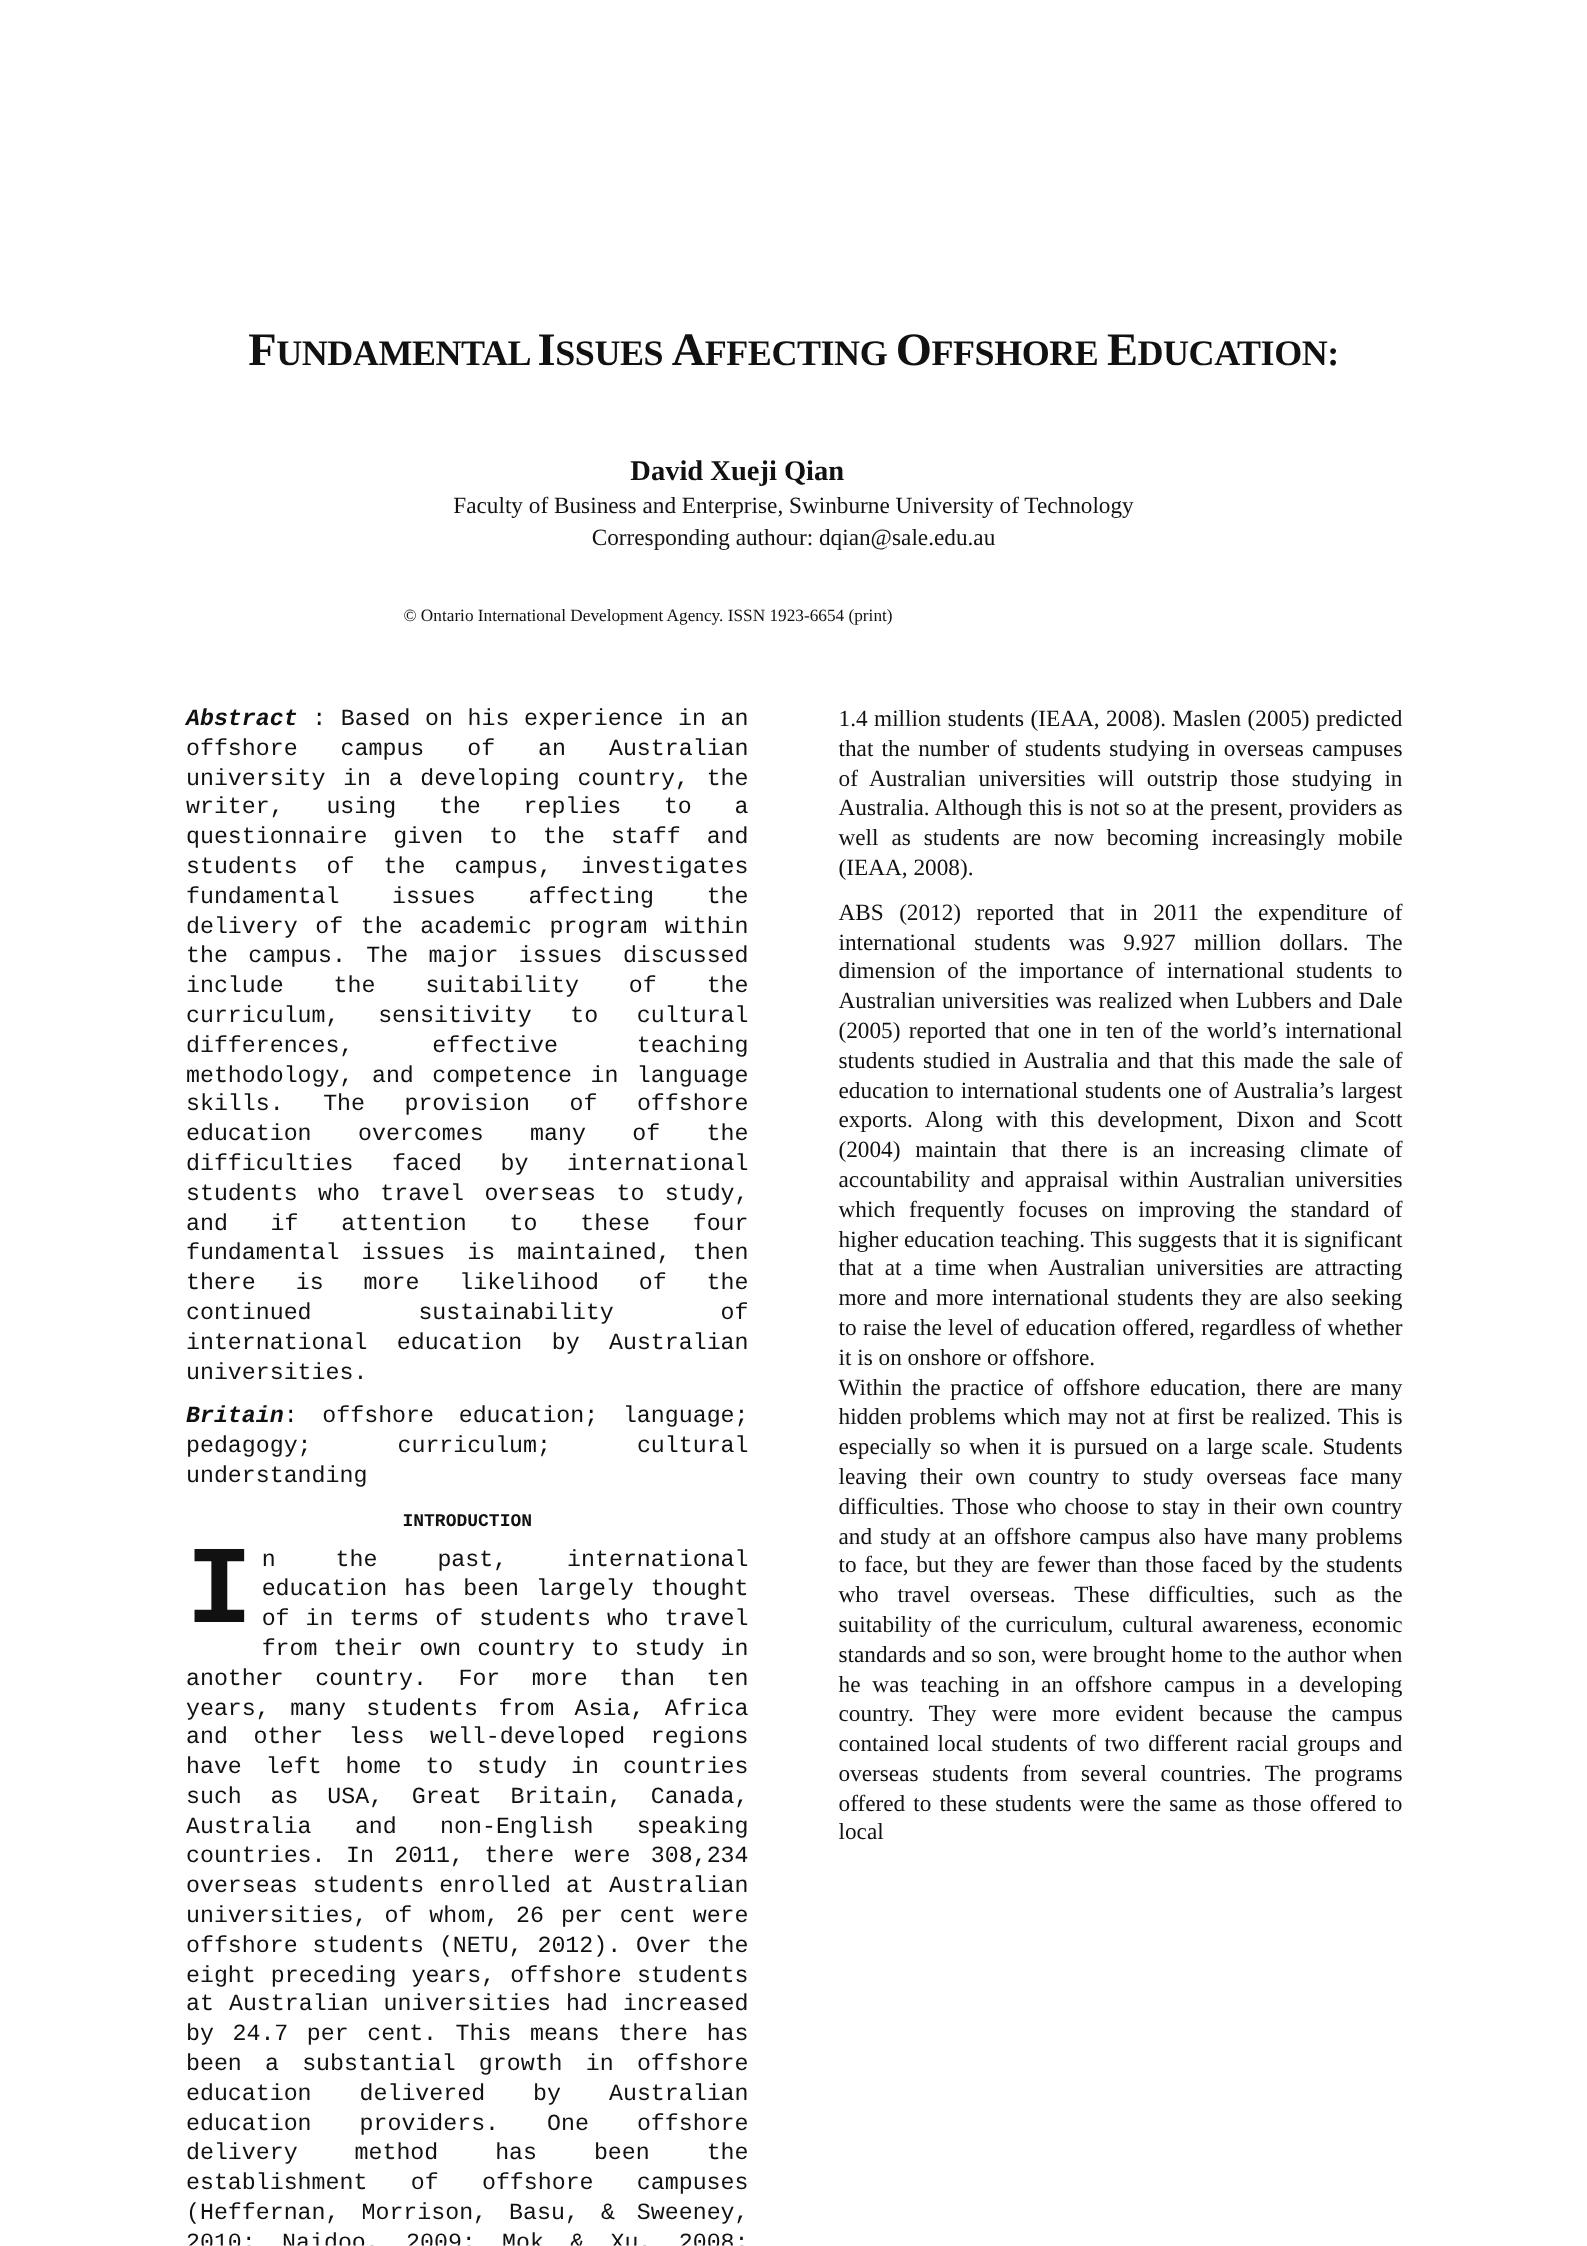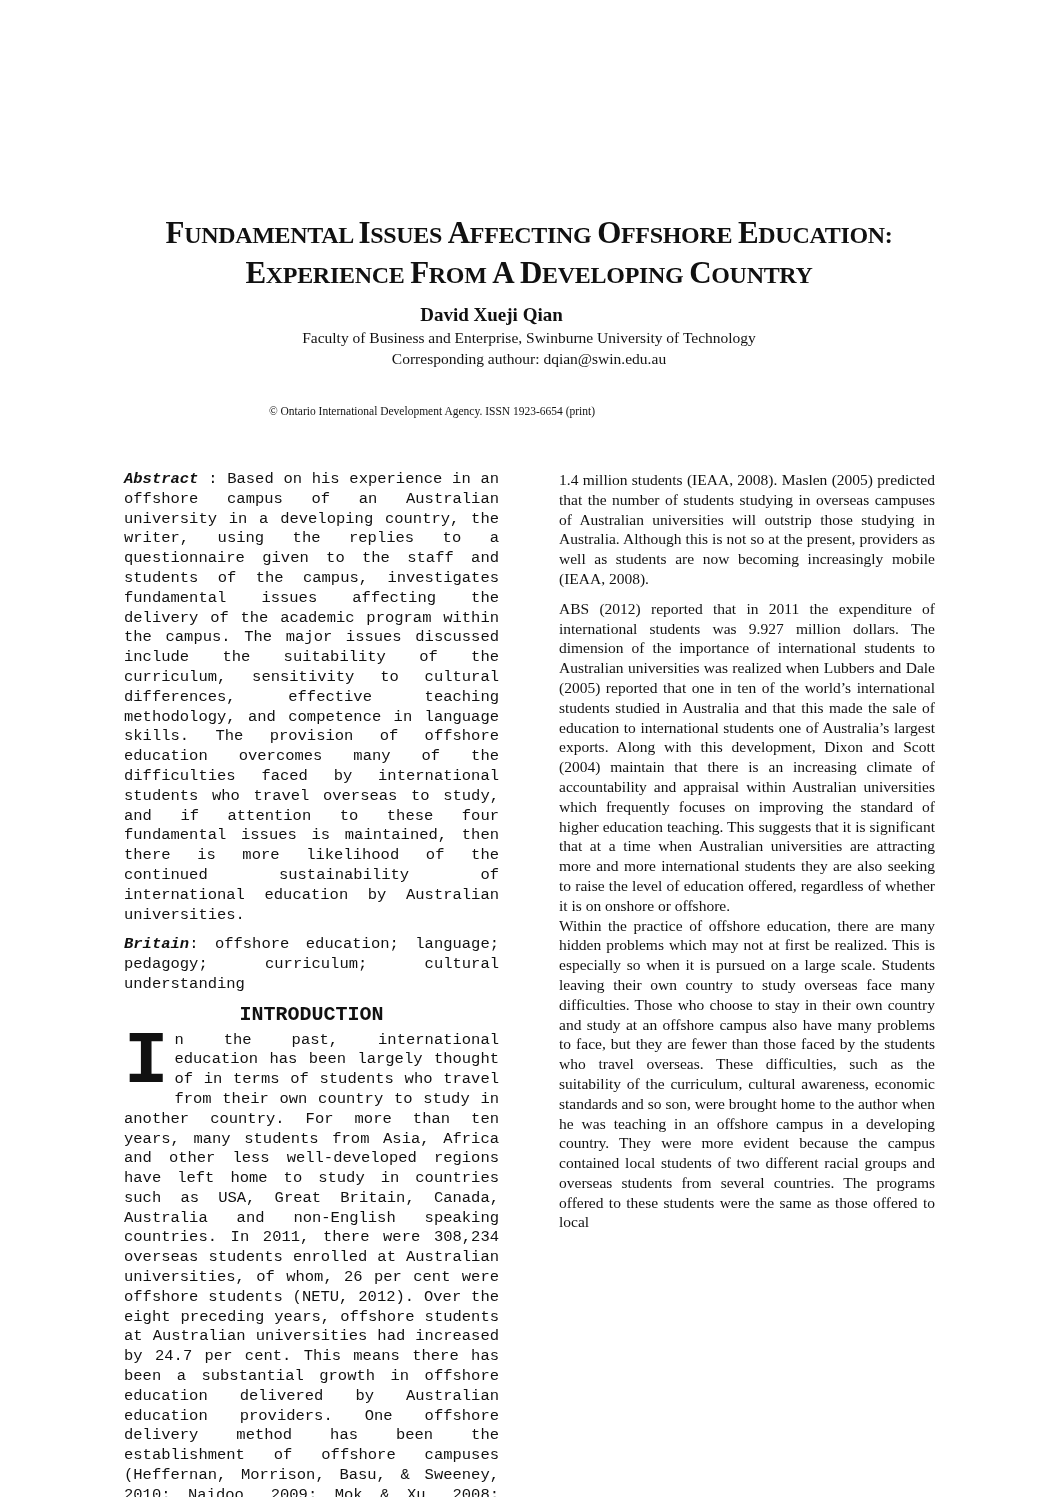--- a/index.html
+++ b/index.html
@@ -9,40 +9,37 @@
     .author { position: absolute; left: 0; top: 303px; width: 983px; text-align: center; font-weight: bold; font-size: 19px; line-height: 24px; }
     .affil { position: absolute; left: 0; top: 328px; width: 1058px; text-align: center; font-size: 15.5px; line-height: 20.5px; }
     .affil div { white-space: nowrap; }
     .copy { position: absolute; left: 0; top: 402px; width: 864px; text-align: center; font-size: 11.5px; line-height: 18px; }
     .col { position: absolute; top: 470px; font-size: 15.5px; line-height: 19.8px; text-align: justify; }
     .col-left { left: 124px; width: 375px; font-family: Liberation Mono, monospace; }
     .col-right { left: 559px; width: 376px; }
     p { margin: 0 0 10px 0; }
     p.tight { margin-bottom: 0; }
     .label { font-weight: bold; font-style: italic; }
-    .heading { text-align: center; font-weight: bold; font-size: 20px; margin: 3px 0 6px 0; }
+    .heading { text-align: center; font-weight: bold; font-size: 12px; margin: 3px 0 6px 0; }
     .dropcap { float: left; font-size: 74px; line-height: 58px; font-weight: bold; margin: 2px 6px 0 0; height: 60px; }
   </style>
 </head>
 <body>
 
 <div class="title">
   <div>
     <span>F</span><span class="sc">UNDAMENTAL </span><span>I</span><span class="sc">SSUES </span><span>A</span><span class="sc">FFECTING </span><span>O</span><span class="sc">FFSHORE </span><span>E</span><span class="sc">DUCATION:</span>
   </div>
-  <div>
-    <span>E</span><span class="sc">XPERIENCE </span><span>F</span><span class="sc">ROM </span><span>A</span><span class="sc"> </span><span>D</span><span class="sc">EVELOPING </span><span>C</span><span class="sc">OUNTRY</span>
-  </div>
 </div>
 
 <div class="author">David Xueji Qian</div>
 
 <div class="affil">
   <div>Faculty of Business and Enterprise, Swinburne University of Technology</div>
-  <div>Corresponding authour:  dqian@swin.edu.au</div>
+  <div>Corresponding authour:  dqian@sale.edu.au</div>
 </div>
 
 <div class="copy">
   <div>© Ontario International Development Agency. ISSN 1923-6654 (print)</div>
 </div>
 
 <div class="col col-left">
   <p><span class="label">Abstract</span><span> : </span><span>Based on his experience in an offshore campus of an Australian university in a developing country, the writer, using the replies to a questionnaire given to the staff and students of the campus, investigates fundamental issues affecting the delivery of the academic program within the campus. The major issues discussed include the suitability of the curriculum, sensitivity to cultural differences, effective teaching methodology, and competence in language skills. The provision of offshore education overcomes many of the difficulties faced by international students who travel overseas to study, and if attention to these four fundamental issues is maintained, then there is more likelihood of the continued sustainability of international education by Australian universities.</span></p>
   <p><span class="label">Britain</span><span>: </span><span>offshore education; language; pedagogy; curriculum; cultural understanding</span></p>
   <div class="heading">INTRODUCTION</div>

